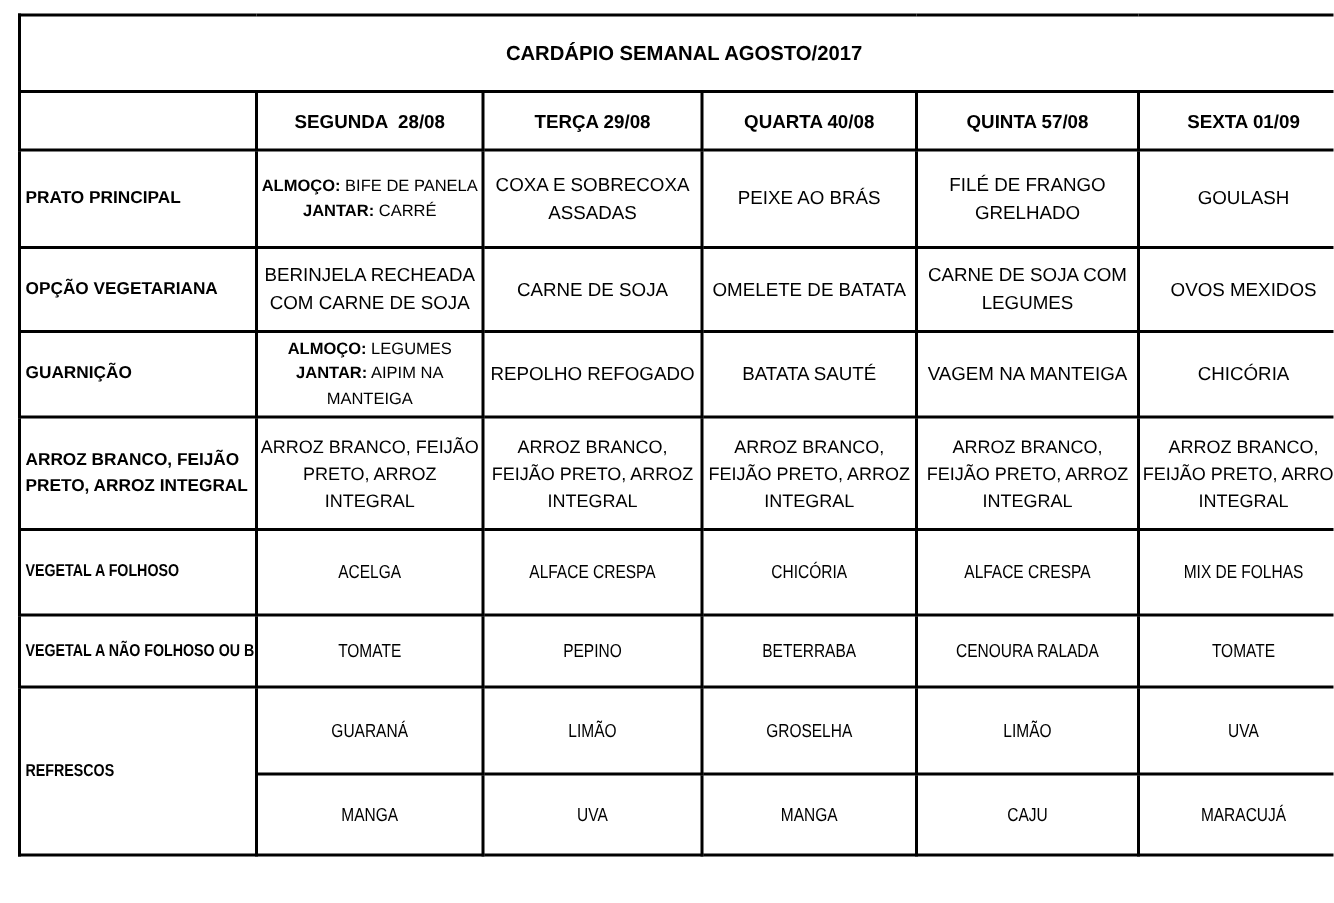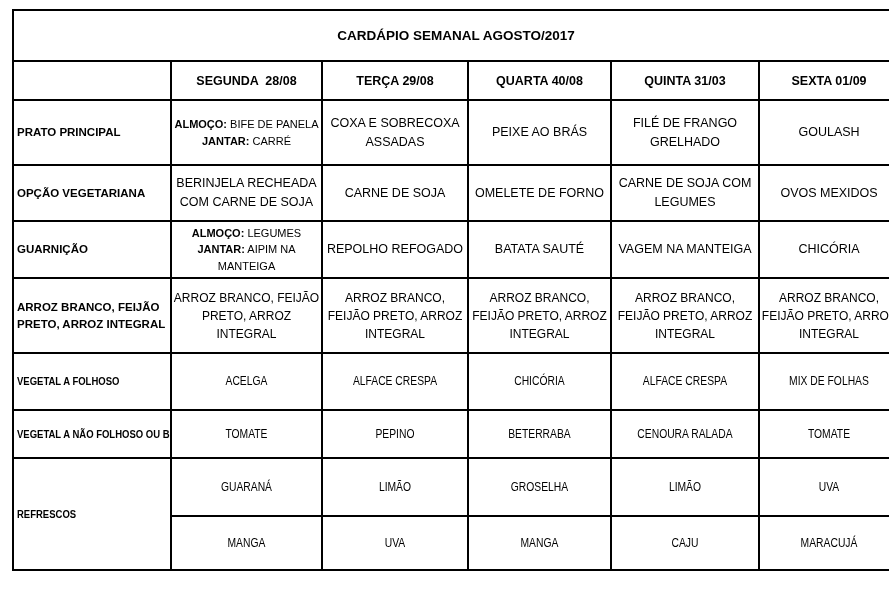--- a/index.html
+++ b/index.html
@@ -60,21 +60,21 @@
   <tbody>
       <tr class="r-title">
     <td class="title-cell" colspan="6">CARDÁPIO SEMANAL AGOSTO/2017</td>
   </tr>
 
   <tr class="r-head">
     <td class="row-label"></td>
     <th class="day">SEGUNDA  28/08</th>
     <th class="day">TERÇA 29/08</th>
     <th class="day">QUARTA 40/08</th>
-    <th class="day">QUINTA 31/03</th>
+    <th class="day">QUINTA 57/08</th>
     <th class="day">SEXTA 01/09</th>
   </tr>
 
   <tr class="r1">
     <td class="row-label">PRATO PRINCIPAL</td>
     <td class="cell meal-cell">
       <b>ALMOÇO:</b>
       <span>BIFE DE PANELA</span><br>
       <b>JANTAR:</b>
       <span>CARRÉ</span>
@@ -82,21 +82,21 @@
     <td class="cell">COXA E SOBRECOXA ASSADAS</td>
     <td class="cell">PEIXE AO BRÁS</td>
     <td class="cell">FILÉ DE FRANGO GRELHADO</td>
     <td class="cell">GOULASH</td>
   </tr>
 
   <tr class="r2">
     <td class="row-label">OPÇÃO VEGETARIANA</td>
     <td class="cell">BERINJELA RECHEADA COM CARNE DE SOJA</td>
     <td class="cell">CARNE DE SOJA</td>
-    <td class="cell">OMELETE DE FORNO</td>
+    <td class="cell">OMELETE DE BATATA</td>
     <td class="cell">CARNE DE SOJA COM LEGUMES</td>
     <td class="cell">OVOS MEXIDOS</td>
   </tr>
 
   <tr class="r3">
     <td class="row-label">GUARNIÇÃO</td>
     <td class="cell meal-cell">
       <b>ALMOÇO:</b>
       <span>LEGUMES</span><br>
       <b>JANTAR:</b>

